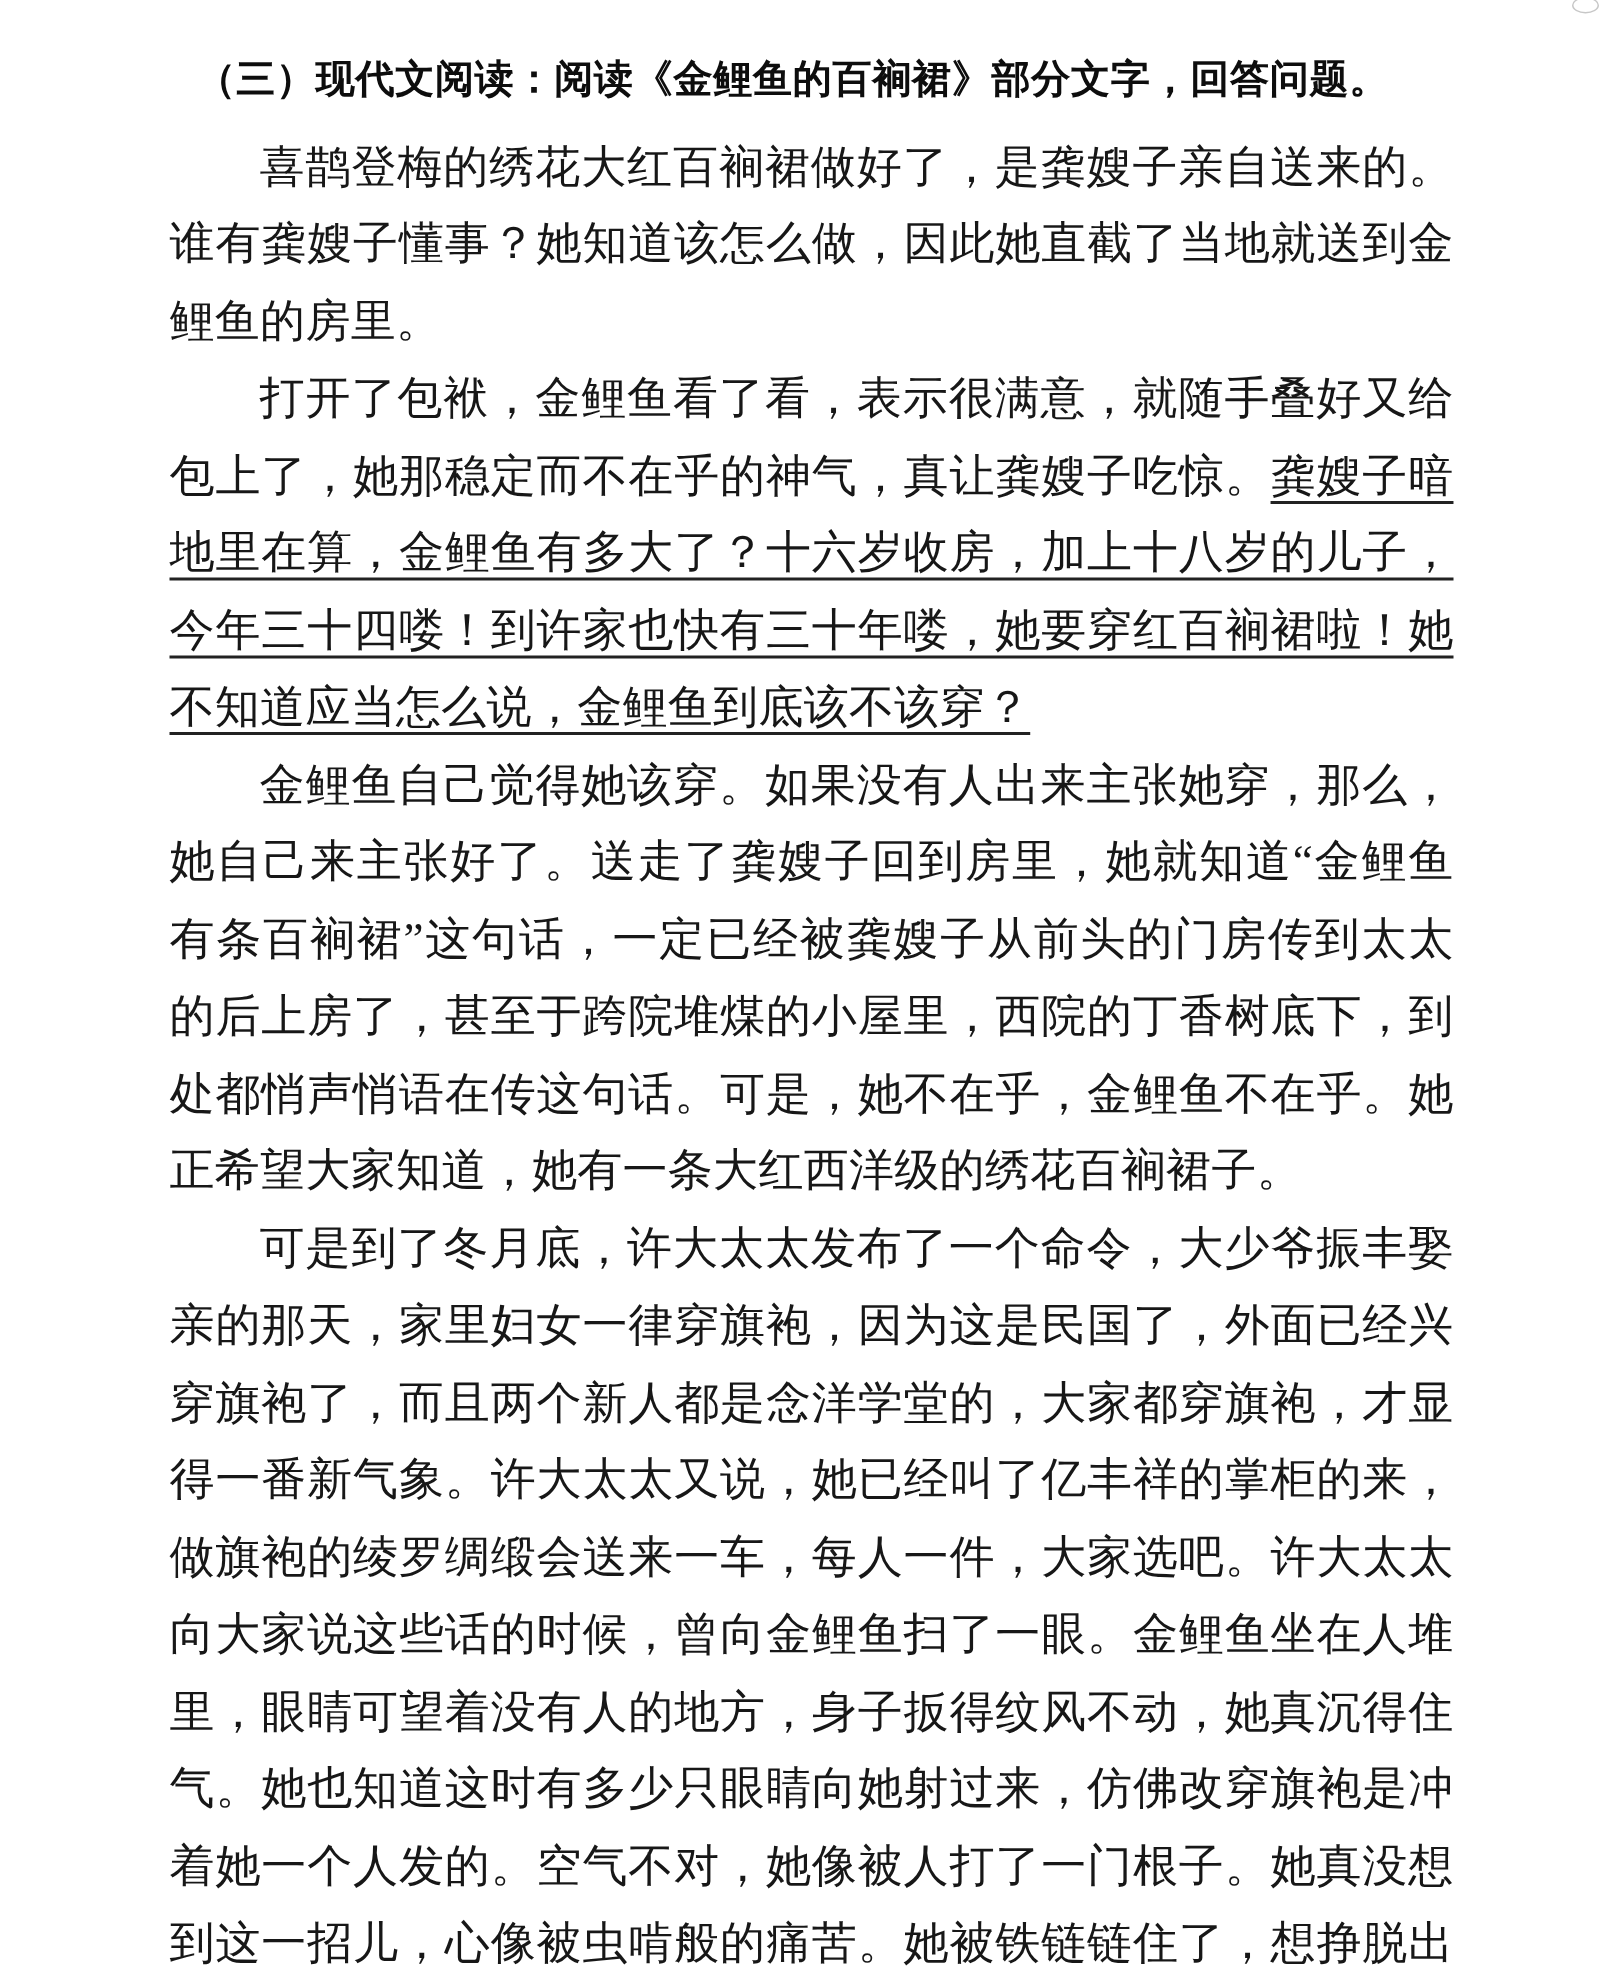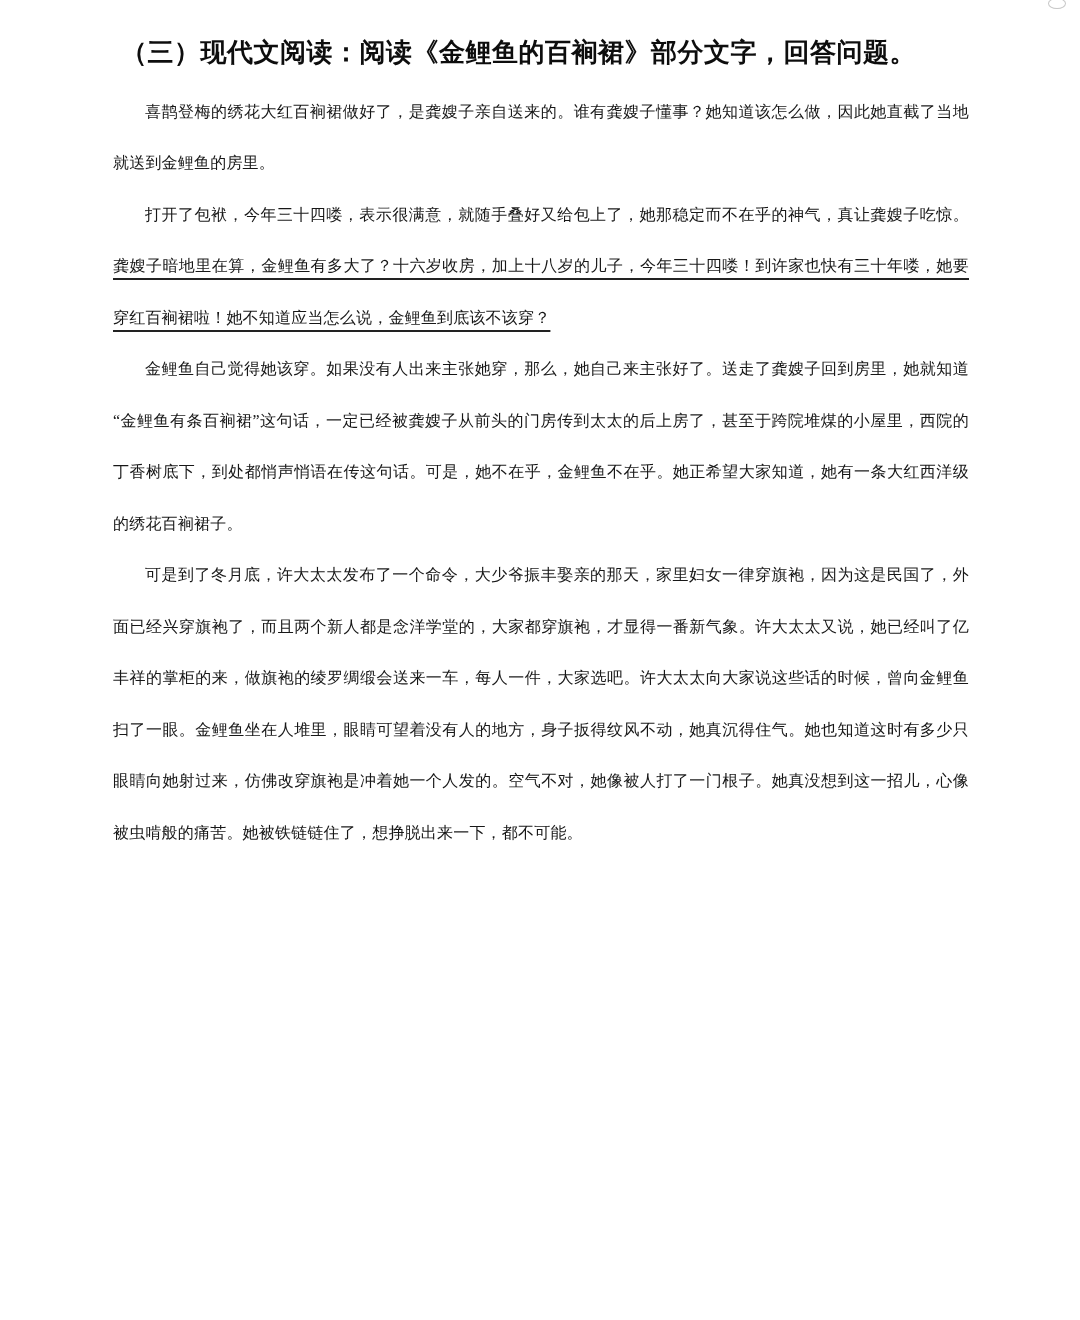--- a/index.html
+++ b/index.html
@@ -18,27 +18,27 @@
   .page {
     position: absolute;
     left: 113px;
     top: 36px;
     width: 856px;
   }
   .doc-title {
     font-size: 26px;
     font-weight: bold;
     line-height: 1.3;
-    margin: 0 0 16px 8px;
+    margin: 0 0 16px 18px;
     letter-spacing: 0.5px;
     color: #0d0d0d;
   }
   .doc-body p.para {
     margin: 0;
-    font-size: 16px;
+    font-size: 30px;
     line-height: 51.5px;
     text-align: justify;
     text-indent: 2em;
     letter-spacing: 0.2px;
     color: #171717;
   }
   .doc-body p.para span.underline {
     text-decoration: underline;
     text-underline-offset: 7px;
     text-decoration-thickness: 1.5px;
@@ -57,17 +57,17 @@
 </style>
 </head>
 <body>
 
 <div class="corner-artifact"></div>
 
 <div class="page">
   <h1 class="doc-title">（三）现代文阅读：阅读《金鲤鱼的百裥裙》部分文字，回答问题。</h1>
   <div class="doc-body">
       <p class="para"><span>喜鹊登梅的绣花大红百裥裙做好了，是龚嫂子亲自送来的。谁有龚嫂子懂事？她知道该怎么做，因此她直截了当地就送到金鲤鱼的房里。</span></p>
-      <p class="para"><span>打开了包袱，今年三十四喽，表示很满意，就随手叠好又给包上了，她那稳定而不在乎的神气，真让龚嫂子吃惊。</span><span class="underline">龚嫂子暗地里在算，金鲤鱼有多大了？十六岁收房，加上十八岁的儿子，今年三十四喽！到许家也快有三十年喽，她要穿红百裥裙啦！她不知道应当怎么说，金鲤鱼到底该不该穿？</span></p>
+      <p class="para"><span>打开了包袱，金鲤鱼看了看，表示很满意，就随手叠好又给包上了，她那稳定而不在乎的神气，真让龚嫂子吃惊。</span><span class="underline">龚嫂子暗地里在算，金鲤鱼有多大了？十六岁收房，加上十八岁的儿子，今年三十四喽！到许家也快有三十年喽，她要穿红百裥裙啦！她不知道应当怎么说，金鲤鱼到底该不该穿？</span></p>
       <p class="para"><span>金鲤鱼自己觉得她该穿。如果没有人出来主张她穿，那么，她自己来主张好了。送走了龚嫂子回到房里，她就知道“金鲤鱼有条百裥裙”这句话，一定已经被龚嫂子从前头的门房传到太太的后上房了，甚至于跨院堆煤的小屋里，西院的丁香树底下，到处都悄声悄语在传这句话。可是，她不在乎，金鲤鱼不在乎。她正希望大家知道，她有一条大红西洋级的绣花百裥裙子。</span></p>
       <p class="para"><span>可是到了冬月底，许大太太发布了一个命令，大少爷振丰娶亲的那天，家里妇女一律穿旗袍，因为这是民国了，外面已经兴穿旗袍了，而且两个新人都是念洋学堂的，大家都穿旗袍，才显得一番新气象。许大太太又说，她已经叫了亿丰祥的掌柜的来，做旗袍的绫罗绸缎会送来一车，每人一件，大家选吧。许大太太向大家说这些话的时候，曾向金鲤鱼扫了一眼。金鲤鱼坐在人堆里，眼睛可望着没有人的地方，身子扳得纹风不动，她真沉得住气。她也知道这时有多少只眼睛向她射过来，仿佛改穿旗袍是冲着她一个人发的。空气不对，她像被人打了一门根子。她真没想到这一招儿，心像被虫啃般的痛苦。她被铁链链住了，想挣脱出来一下，都不可能。</span></p>
     </div>
 </div>
 
 </body></html>

